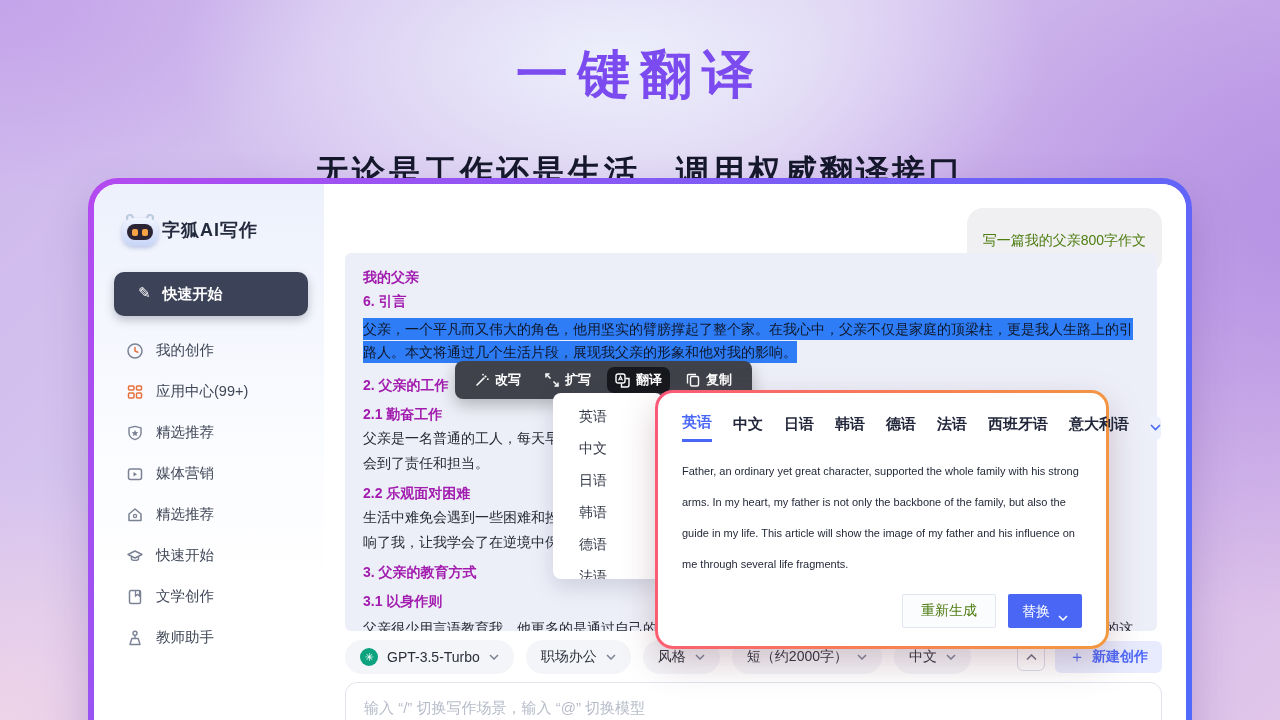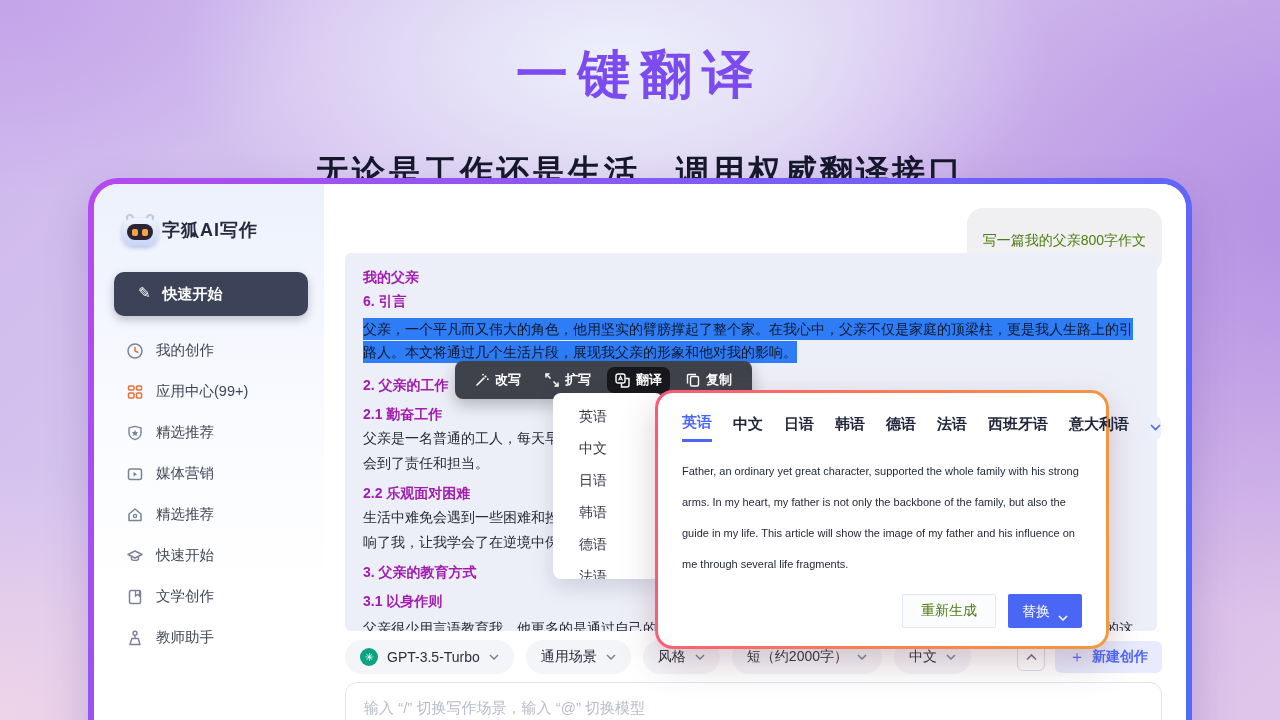--- a/index.html
+++ b/index.html
@@ -368,21 +368,21 @@
 
         <div class="bottom-row">
           <div class="pill">
             <span class="gpt-logo">✳</span>
             <span>GPT-3.5-Turbo</span>
             <svg class="chev" width="10" height="6" viewBox="0 0 10 6" fill="none">
                 <polyline points="1,1 5,5 9,1" stroke="currentColor" stroke-width="1.5" fill="none"></polyline>
               </svg>
           </div>
           <div class="pill">
-            <span>通用场景</span>
+            <span>职场办公</span>
             <svg class="chev" width="10" height="6" viewBox="0 0 10 6" fill="none">
                 <polyline points="1,1 5,5 9,1" stroke="currentColor" stroke-width="1.5" fill="none"></polyline>
               </svg>
           </div>
           <div class="pill">
             <span>风格</span>
             <svg class="chev" width="10" height="6" viewBox="0 0 10 6" fill="none">
                 <polyline points="1,1 5,5 9,1" stroke="currentColor" stroke-width="1.5" fill="none"></polyline>
               </svg>
           </div>

